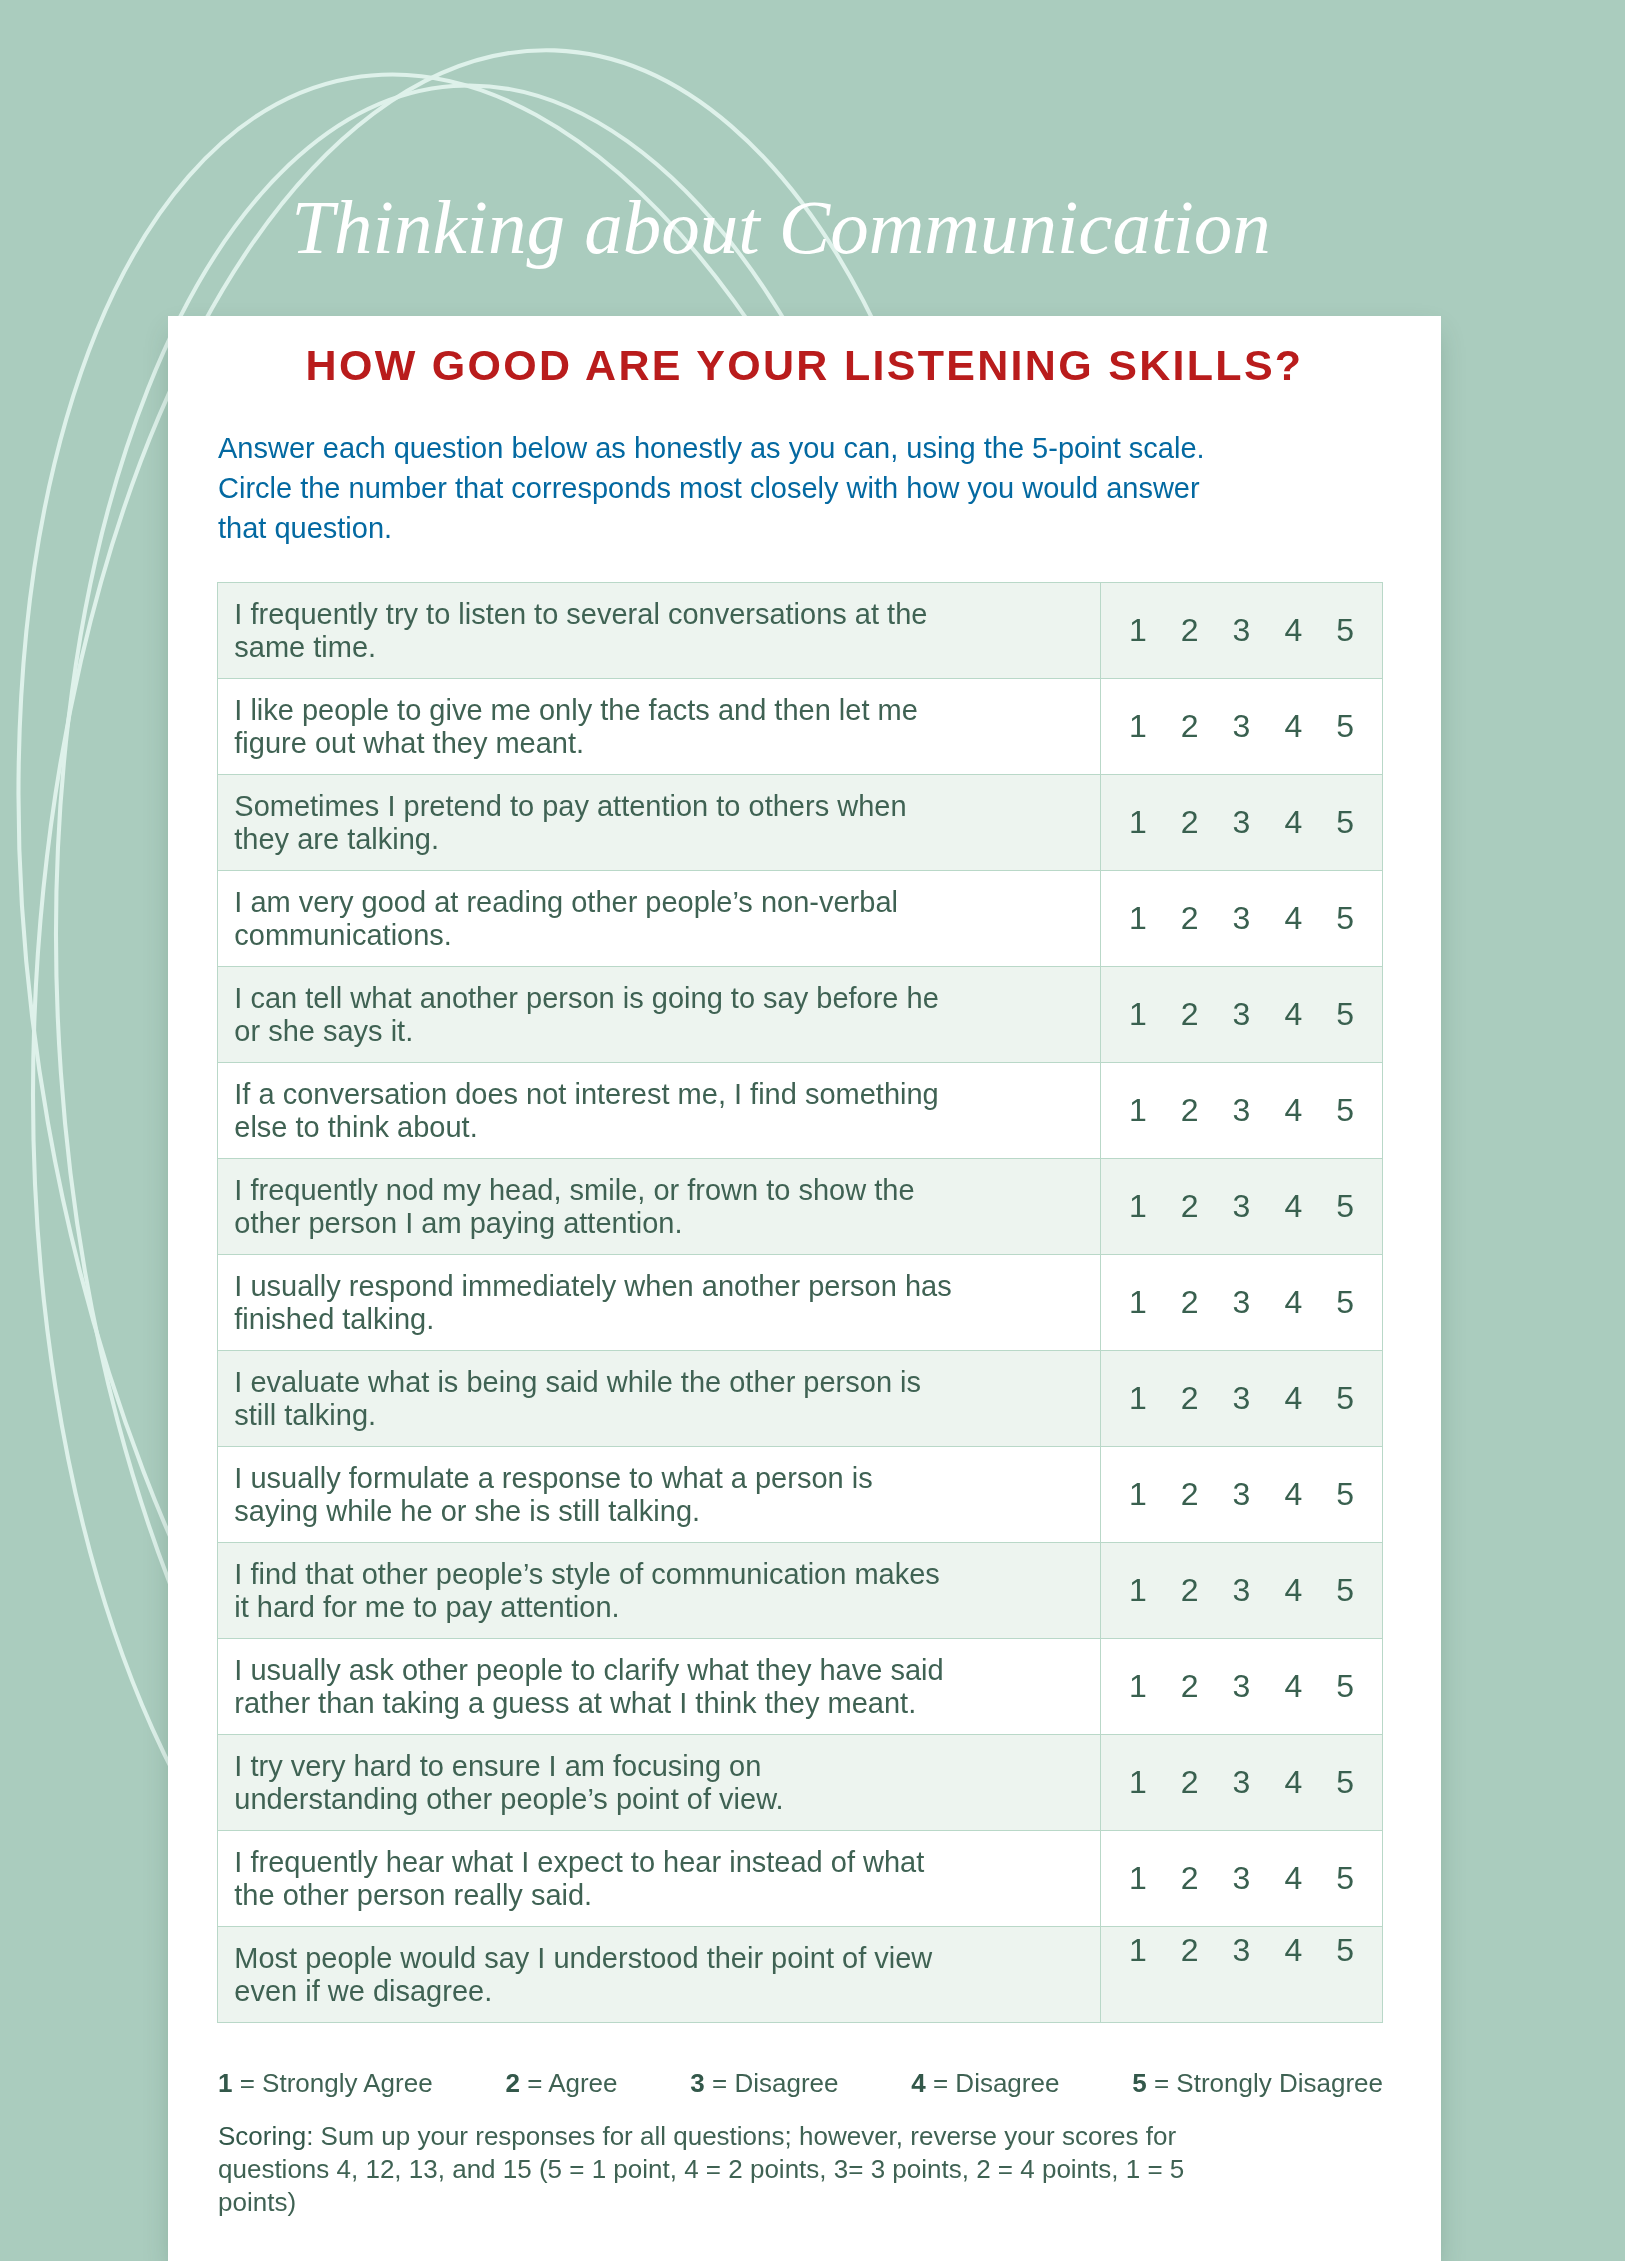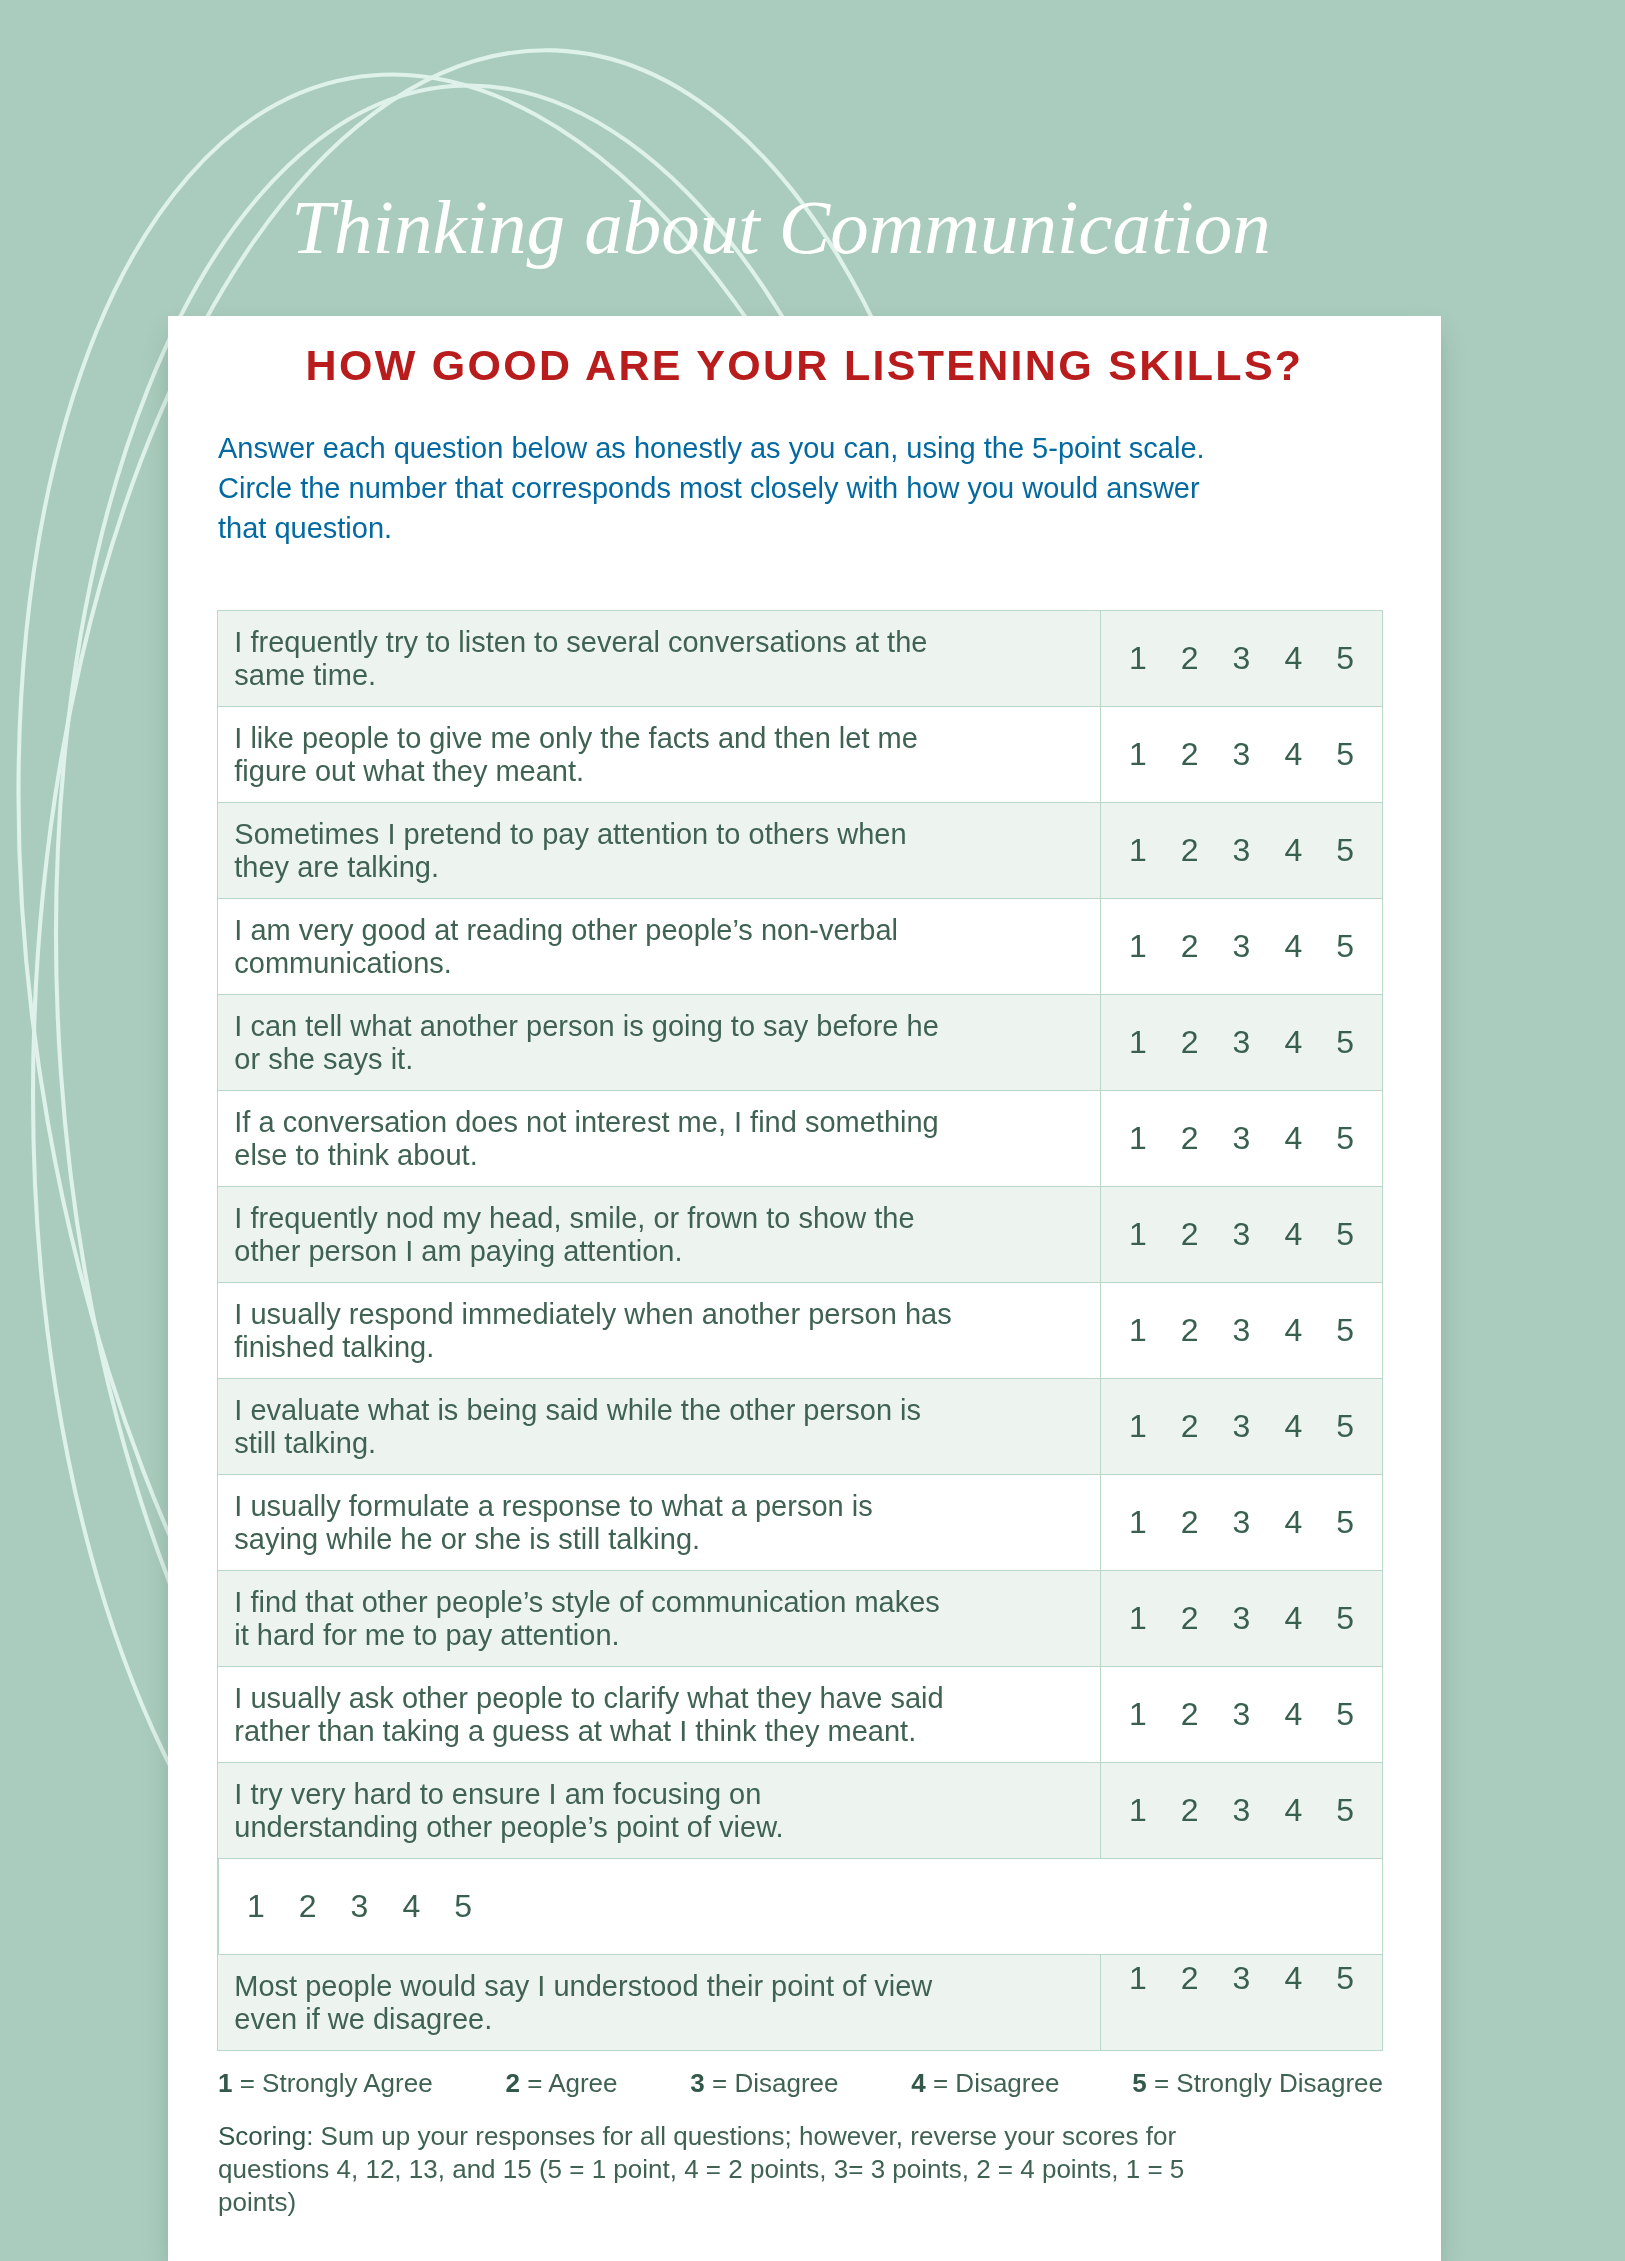--- a/index.html
+++ b/index.html
@@ -32,21 +32,21 @@
     text-align: center;
     font-weight: bold; font-size: 43px; letter-spacing: 2.3px;
     color: #b91c1c; line-height: 1;
   }
   .intro {
     position: absolute; left: 50px; top: 112px; width: 1180px;
     font-size: 29px; line-height: 40px;
     color: #0369a1; white-space: pre-line;
   }
   .qtable {
-    position: absolute; left: 49px; top: 294px; width: 1164px;
+    position: absolute; left: 49px; top: 266px; width: 1164px;
     border: 1.8px solid #b9d8c8;
   }
   .qrow { display: flex; height: 95px; border-bottom: 1.8px solid #b9d8c8; background: #ffffff; }
   .qrow:last-child { border-bottom: none; }
   .qrow:nth-child(odd) { background: #edf4ef; }
   .q-cell {
     flex: 1; display: flex; align-items: center;
     padding: 0 13.6px 0 16.3px;
     font-size: 29px; line-height: 33px;
     color: #3f6253; white-space: pre-line;
@@ -245,20 +245,22 @@
     <div class="n-cell">
           <span class="rating-num">1</span>
           <span class="rating-num">2</span>
           <span class="rating-num">3</span>
           <span class="rating-num">4</span>
           <span class="rating-num">5</span>
         </div>
   </div>
 
   <div class="qrow">
+    <div class="q-cell">I frequently hear what I expect to hear instead of what
+the other person really said.</div>
     <div class="n-cell">
           <span class="rating-num">1</span>
           <span class="rating-num">2</span>
           <span class="rating-num">3</span>
           <span class="rating-num">4</span>
           <span class="rating-num">5</span>
         </div>
   </div>
 
   <div class="qrow last-row">

